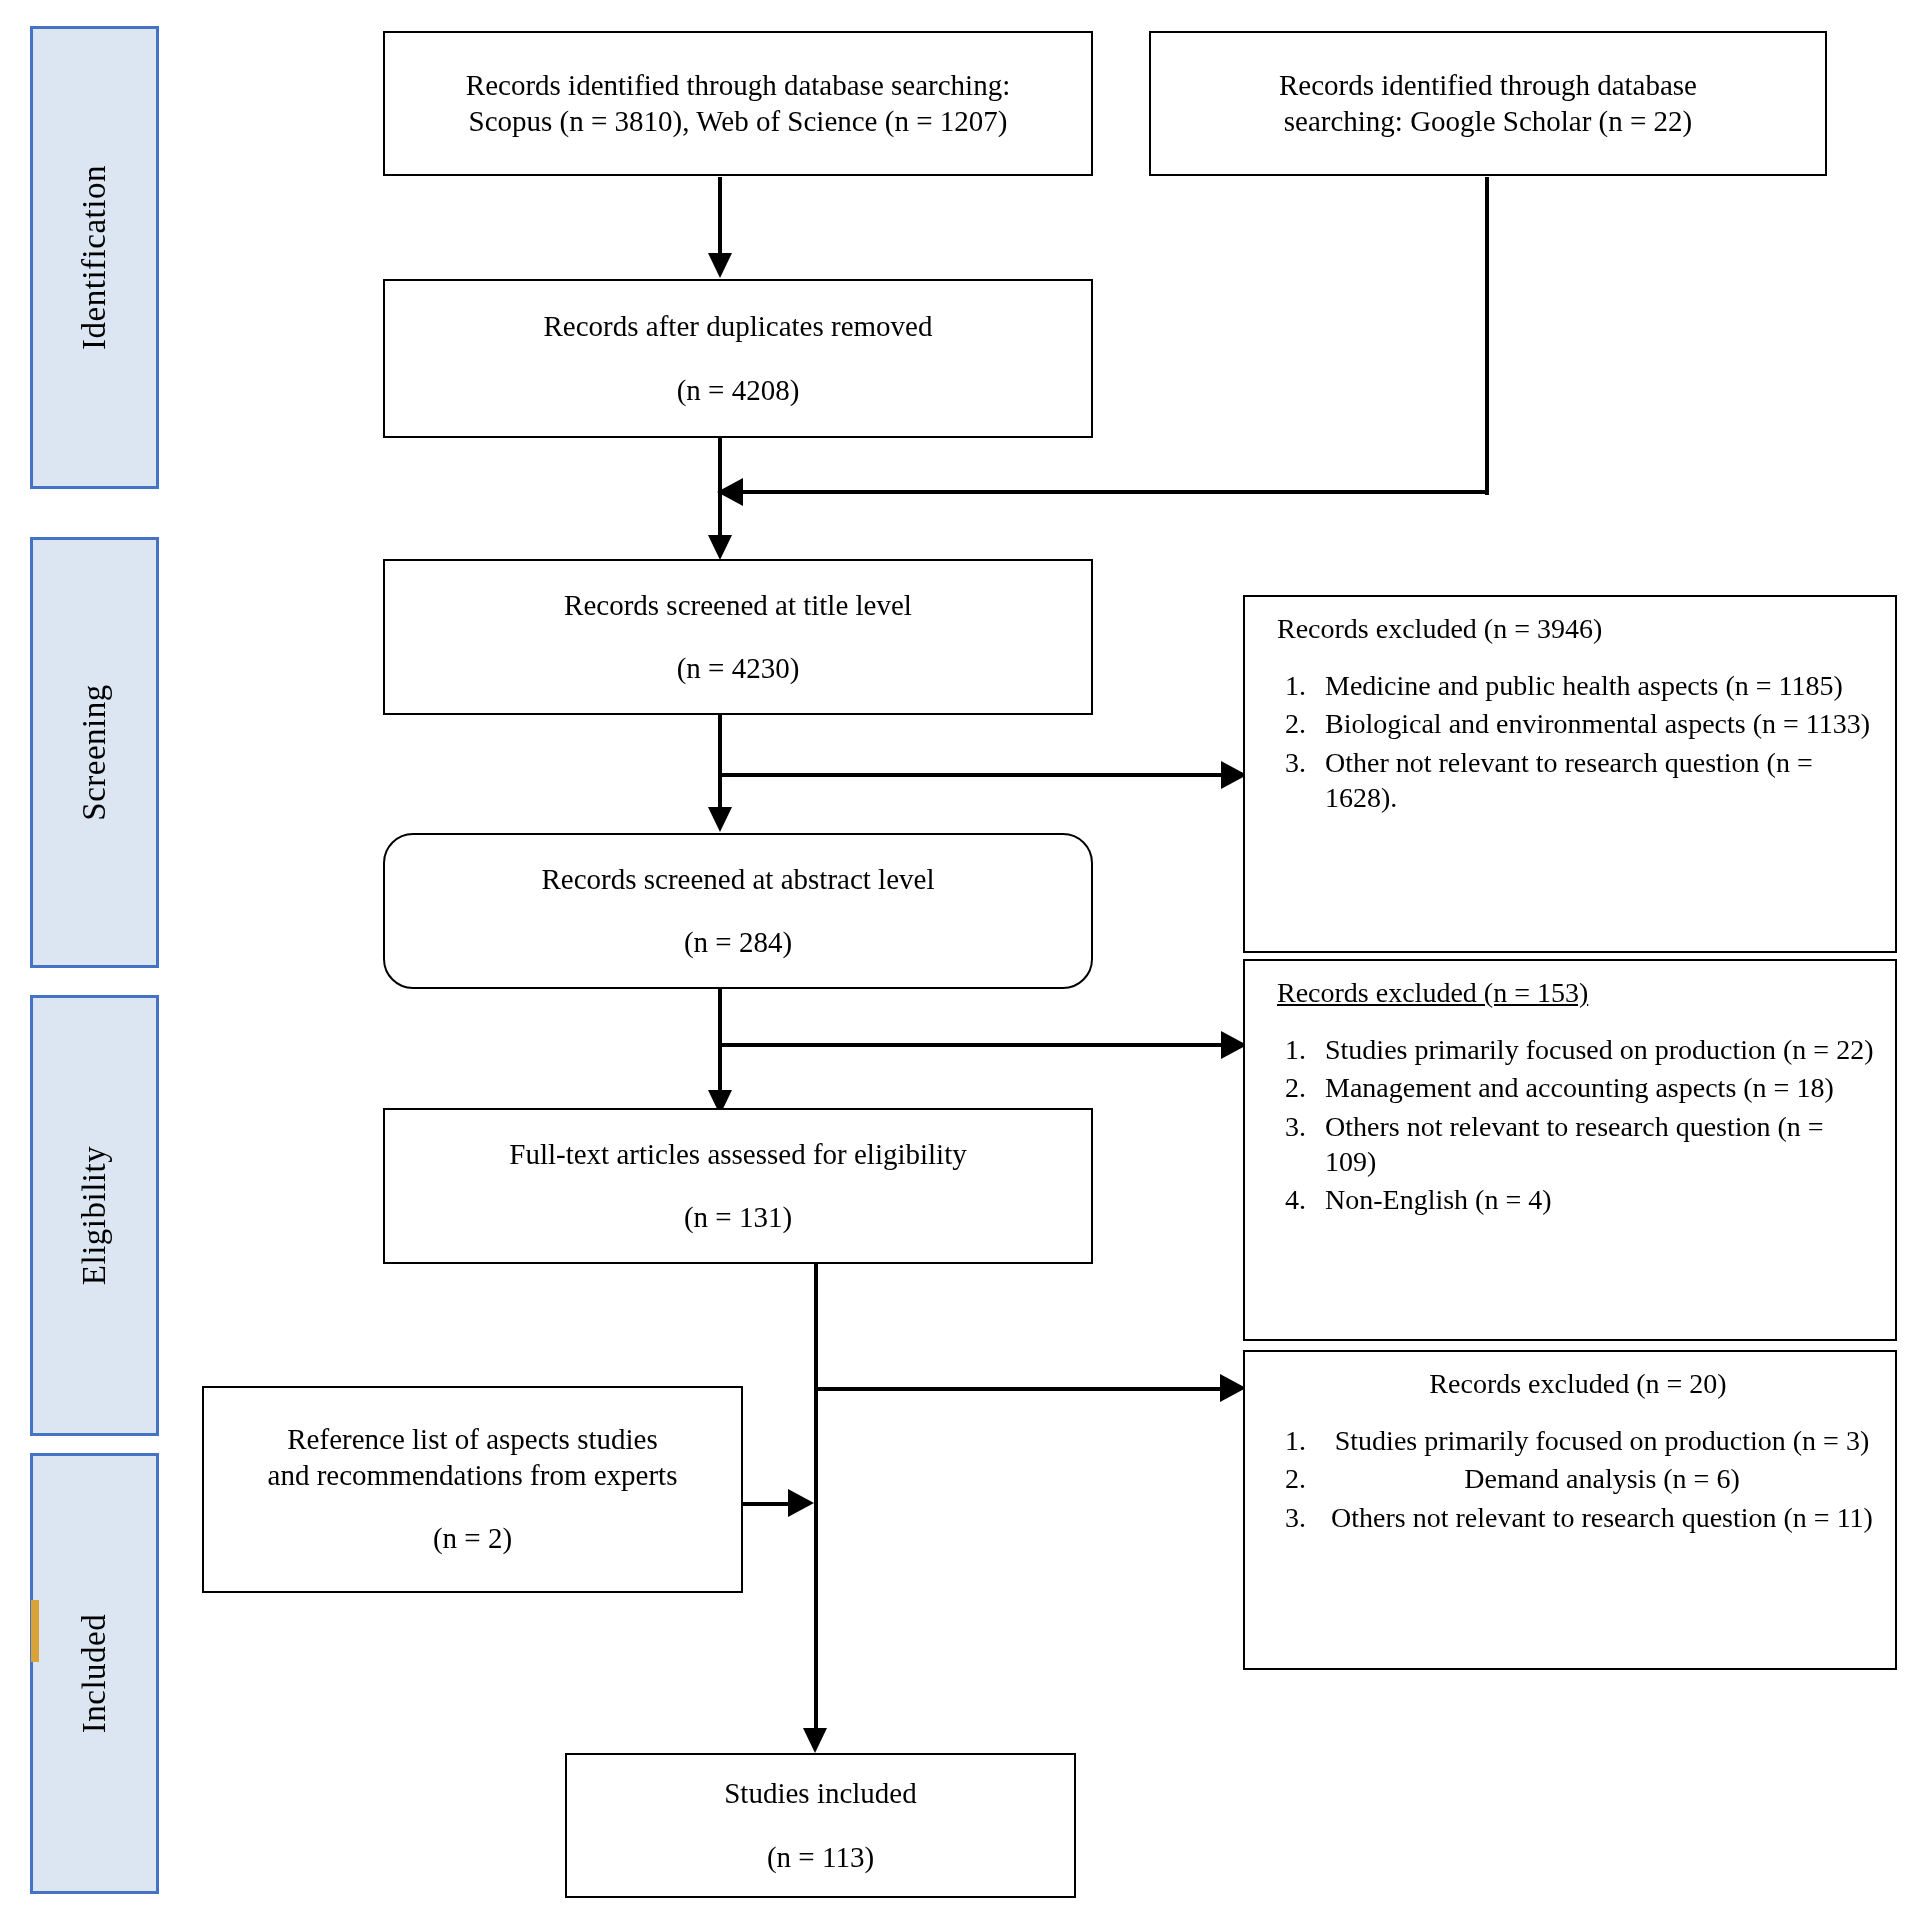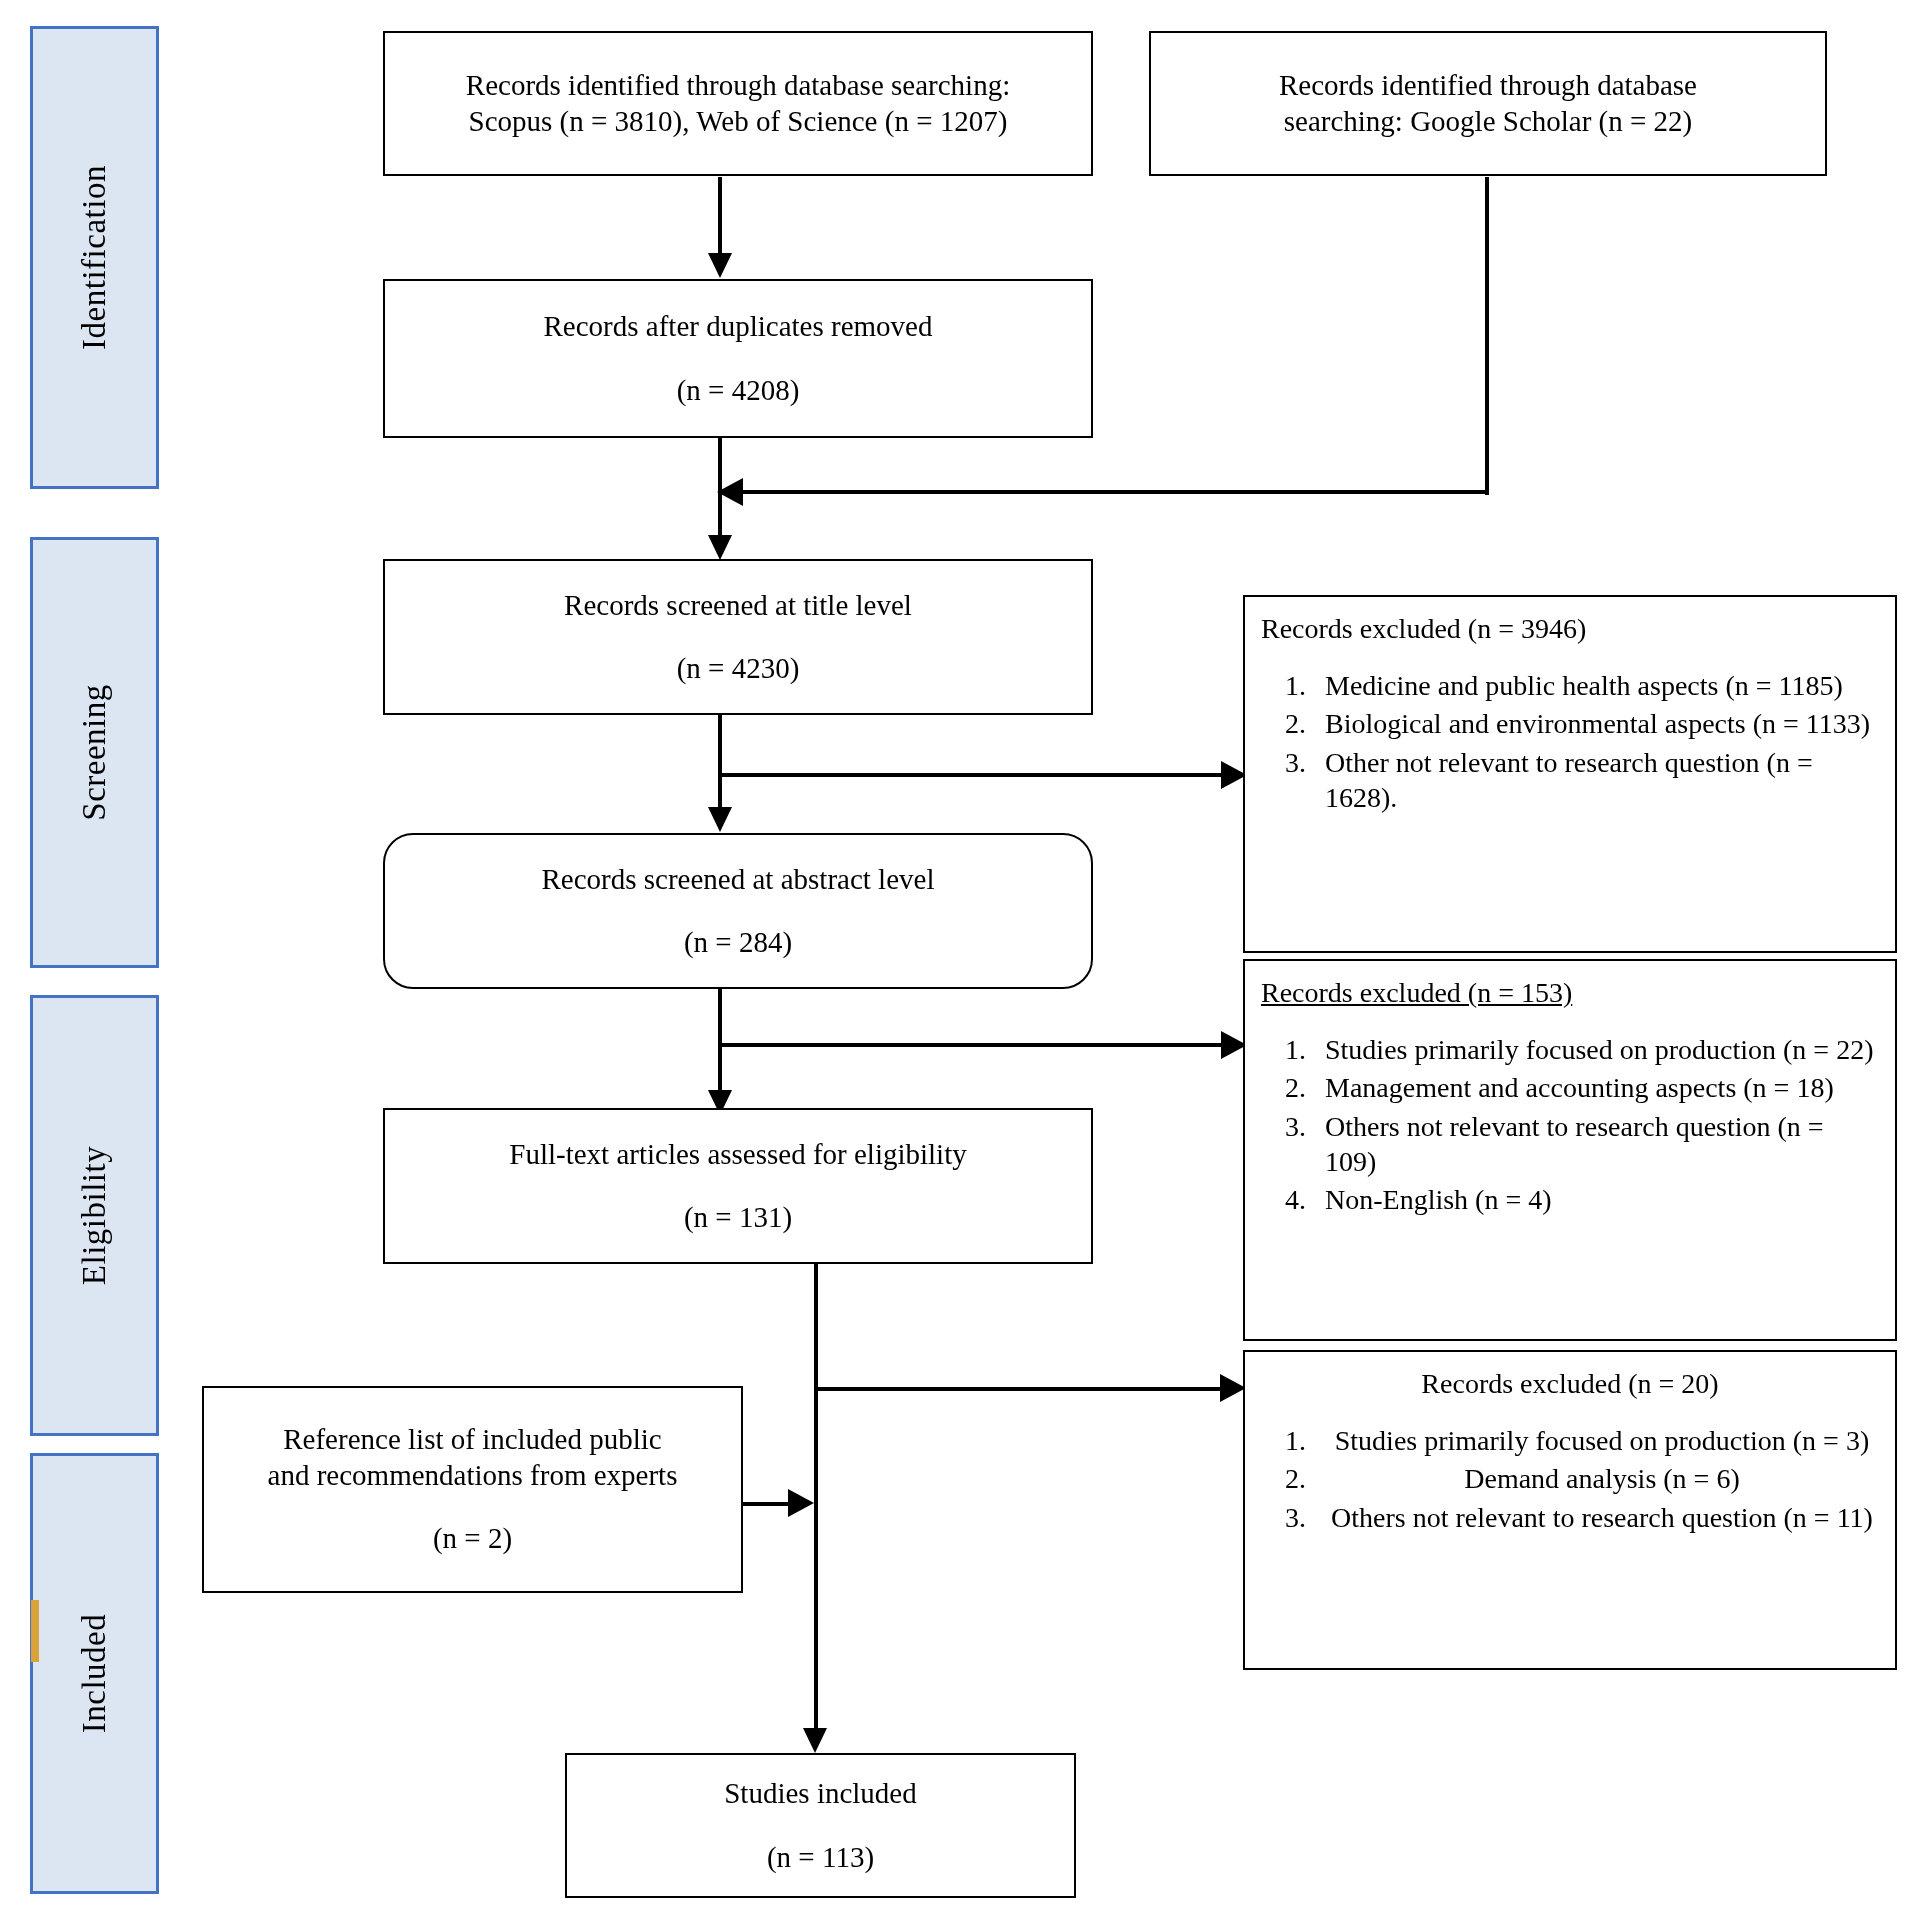--- a/index.html
+++ b/index.html
@@ -61,21 +61,21 @@
   .exbox{
     position:absolute;
     box-sizing:border-box;
     background:#fff;
     border:2.7px solid #000;
     font-size:28px;
     line-height:1.26;
     padding:14px 16px 9.7px 16px;
     text-align:left;
   }
-  .exbox .extitle{display:block;margin-bottom:21.5px;}
+  .exbox .extitle{display:block;margin-bottom:21.5px;margin-left:16px;}
   .exbox .extitle.center{text-decoration:underline;}
   .exbox ol{
     margin:0;
     padding-left:52px;
     list-style-position:outside;
   }
   .exbox ol li{
     margin:0 0 3.2px 0;
     padding-left:12px;
   }
@@ -208,21 +208,21 @@
   <div class="exbox" style="left:1243px;top:1350px;width:654px;height:320px;text-align:center;">
     <span class="extitle">Records excluded (n = 20)</span>
     <ol>
       <li>Studies primarily focused on production (n = 3)</li>
       <li>Demand analysis (n = 6)</li>
       <li>Others not relevant to research question (n = 11)</li>
     </ol>
   </div>
 
   <div class="box" style="left:202px;top:1386px;width:541px;height:207px;">
-    <span class="ln">Reference list of included public</span>
+    <span class="ln">Reference list of aspects studies</span>
     <span class="ln">and recommendations from experts</span>
     <span class="gap"></span>
     <span class="ln">(n = 2)</span>
   </div>
 
   <div class="hline" style="left:743px;top:1502px;width:48px;"></div>
   <div class="arrow-right" style="left:788px;top:1489px;"></div>
 
   <div class="box" style="left:565px;top:1753px;width:511px;height:145px;">
     <span class="ln">Studies included</span>

